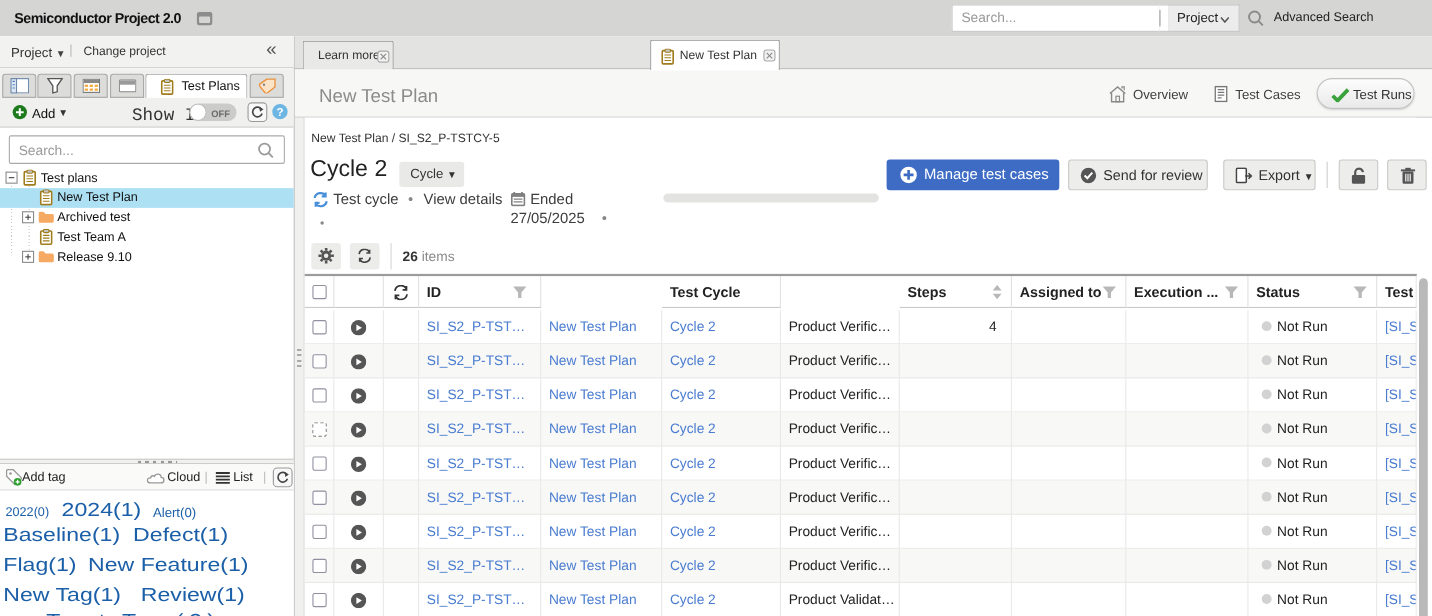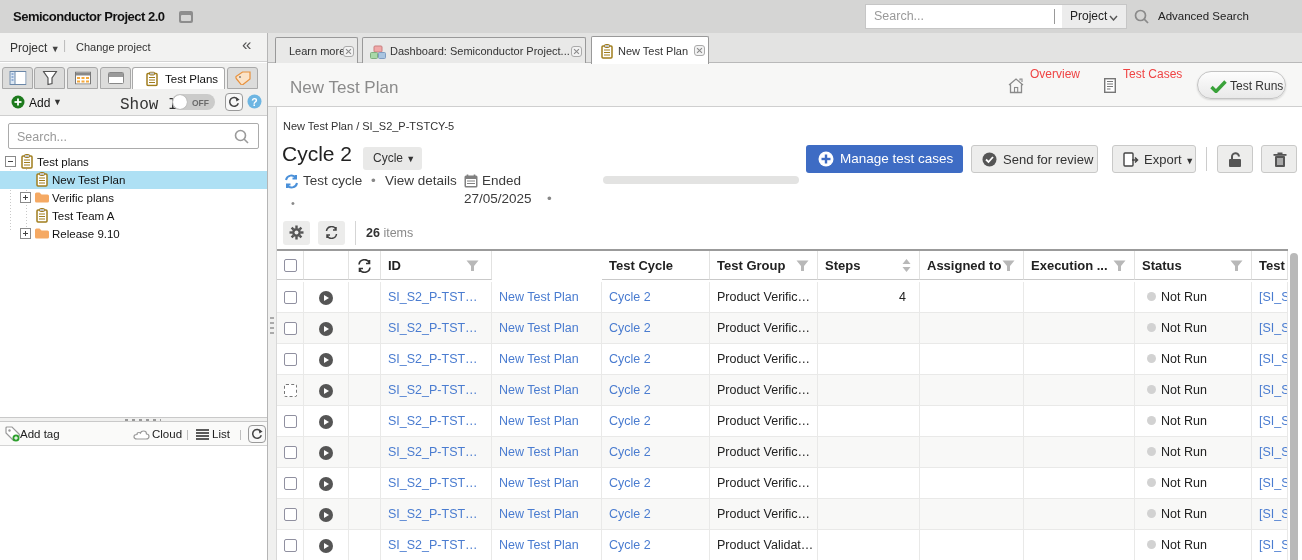--- a/index.html
+++ b/index.html
@@ -56,21 +56,21 @@
 .mtab { position:absolute; top:4px; height:27px; background:#e9e9e8; border:1px solid #999; border-bottom:none; border-radius:2px 2px 0 0; font-size:11px; color:#333; }
 .mtab.active { background:#fff; height:28px; top:3px; z-index:3; }
 .mtab .lbl { position:absolute; top:7px; }
 .mtab.active .lbl { top:8px; }
 .xclose { position:absolute; top:8px; width:11px; height:11px; border:1px solid #aaa; border-radius:3px; background:#f2f2f2; }
 .xclose:before, .xclose:after { content:""; position:absolute; left:1px; top:4px; width:7px; height:1px; background:#888; }
 .xclose:before { transform:rotate(45deg); }
 .xclose:after { transform:rotate(-45deg); }
 #titleband { position:absolute; left:268px; top:63px; width:1034px; height:44px; background:#f7f7f6; border-bottom:1px solid #cfcfcf; }
 #titleband .big { position:absolute; left:22px; top:15px; font-size:17px; color:#8b8b8b; }
-.hnav { position:absolute; top:4px; font-size:12px; color:#ef4444; }
+.hnav { position:absolute; top:16px; font-size:12px; color:#404040; }
 #trbtn { position:absolute; left:929px; top:8px; width:89px; height:28px; border:1px solid #c3c3c3; border-radius:14px; background:linear-gradient(#fdfdfd,#e9e9e9); box-shadow:0 1px 2px rgba(0,0,0,.15); }
 #trbtn span { position:absolute; left:32px; top:7px; font-size:12px; color:#333; }
 
 #content { position:absolute; left:277px; top:107px; width:1011px; height:453px; background:#fff; }
 #crumb { position:absolute; left:6px; top:13px; font-size:11px; color:#333; }
 #cycletitle { position:absolute; left:5px; top:35px; font-size:21px; color:#222; }
 #cyclebtn { position:absolute; left:86px; top:40px; width:59px; height:23px; background:#e9e9e8; border-radius:3px; font-size:12px; color:#333; line-height:23px; padding-left:10px; }
 #metarow { position:absolute; left:6px; top:66px; width:600px; height:40px; font-size:13.5px; color:#3c3c3c; }
 #progress { position:absolute; left:326px; top:69px; width:196px; height:8px; background:#e3e3e2; border-radius:4px; }
 
@@ -232,21 +232,21 @@
           <line x1="3" y1="8.5" x2="9" y2="8.5" stroke="#a07d1c"></line>
           <line x1="3" y1="11" x2="9" y2="11" stroke="#a07d1c"></line>
         </svg>
       <span class="txt" style="left:52px;">New Test Plan</span>
     </div>
     <div class="trow" style="top:36px;">
       <div class="pm plus" style="left:20px;"></div>
       <svg width="14" height="11" style="position:absolute; left:35px; top:3px;">
           <path d="M0 2 Q0 0.5 1.5 0.5 H4.5 L6.5 2.5 H12.5 Q14 2.5 14 4 V9 Q14 10.5 12.5 10.5 H1.5 Q0 10.5 0 9 Z" fill="#f5a963"></path>
         </svg>
-      <span class="txt" style="left:52px;">Verific plans</span>
+      <span class="txt" style="left:52px;">Archived test</span>
     </div>
     <div class="trow" style="top:54px;">
       <svg width="12" height="15" style="position:absolute; left:36px; top:1px;">
           <rect x="1" y="2" width="10" height="12" rx="1" fill="#fff" stroke="#a07d1c" stroke-width="1.5"></rect>
           <rect x="3.5" y="0.5" width="5" height="3" rx="1" fill="#c5c5c5" stroke="#a07d1c"></rect>
           <line x1="3" y1="6" x2="9" y2="6" stroke="#a07d1c"></line>
           <line x1="3" y1="8.5" x2="9" y2="8.5" stroke="#a07d1c"></line>
           <line x1="3" y1="11" x2="9" y2="11" stroke="#a07d1c"></line>
         </svg>
       <span class="txt" style="left:52px;">Test Team A</span>
@@ -282,38 +282,41 @@
         <line x1="0" y1="7" x2="13" y2="7" stroke="#333" stroke-width="1.6"></line>
         <line x1="0" y1="10" x2="13" y2="10" stroke="#333" stroke-width="1.6"></line>
       </svg>
     <span style="left:212px;">List</span>
     <span style="left:239px; color:#bbb;">|</span>
     <div class="miniBtn" style="left:248px; top:3px;"><svg width="12" height="12" style="margin:2px;">
           <path d="M10.3 7.2 A4.4 4.4 0 1 1 9.8 3.4" stroke="#444" stroke-width="1.5" fill="none"></path>
           <path d="M7.6 1.2 L11.6 3.4 L8.4 5.6 Z" fill="#444"></path>
         </svg></div>
   </div>
+  <div id="tagcloud">
+    <a style="left:5px; top:15px; font-size:11.5px;">2022(0)</a>
+    <a style="left:56px; top:9px; font-size:21px; transform:scaleY(0.82);">2024(1)</a>
+    <a style="left:139px; top:14px; font-size:12px;">Alert(0)</a>
+    <a style="left:3px; top:32px; font-size:21px; transform:scaleY(0.82);">Baseline(1)</a>
+    <a style="left:121px; top:32px; font-size:21px; transform:scaleY(0.82);">Defect(1)</a>
+    <a style="left:3px; top:59px; font-size:21px; transform:scaleY(0.82);">Flag(1)</a>
+    <a style="left:80px; top:59px; font-size:21px; transform:scaleY(0.82);">New Feature(1)</a>
+    <a style="left:3px; top:86px; font-size:21px; transform:scaleY(0.82);">New Tag(1)</a>
+    <a style="left:128px; top:86px; font-size:21px; transform:scaleY(0.82);">Review(1)</a>
+    <a style="left:42px; top:110px; font-size:21px; letter-spacing:5px; transform:scaleY(0.82);">Test Tag(2)</a>
+  </div>
 </div>
 
 <div id="vsplit">
     <div class="dots"></div>
   </div>
 
 <div id="tabband">
   <div class="mtab" style="left:7px; width:83px;">
     <span class="lbl" style="left:13px;">Learn more</span>
-    <div class="xclose" style="right:3px;"></div>
-  </div>
-  <div class="mtab" style="left:94px; width:224px;">
-    <svg width="16" height="15" style="position:absolute; left:7px; top:7px;">
-        <rect x="4" y="1" width="8" height="6" rx="1" fill="#f0a8a8" stroke="#c97f7f"></rect>
-        <rect x="0.5" y="7.5" width="7" height="6" rx="1" fill="#a8d8a8" stroke="#7fae7f"></rect>
-        <rect x="8.5" y="7.5" width="7" height="6" rx="1" fill="#a8c4e0" stroke="#7f9cc1"></rect>
-      </svg>
-    <span class="lbl" style="left:27px;">Dashboard: Semiconductor Project...</span>
     <div class="xclose" style="right:3px;"></div>
   </div>
   <div class="mtab active" style="left:323px; width:118px;">
     <svg width="12" height="15" style="position:absolute; left:9px; top:7px;">
         <rect x="1" y="2" width="10" height="12" rx="1" fill="#fff" stroke="#a07d1c" stroke-width="1.5"></rect>
         <rect x="3.5" y="0.5" width="5" height="3" rx="1" fill="#c5c5c5" stroke="#a07d1c"></rect>
         <line x1="3" y1="6" x2="9" y2="6" stroke="#a07d1c"></line>
         <line x1="3" y1="8.5" x2="9" y2="8.5" stroke="#a07d1c"></line>
         <line x1="3" y1="11" x2="9" y2="11" stroke="#a07d1c"></line>
       </svg>
@@ -443,26 +446,20 @@
       </div>
       <div class="hcell" style="left:104px; width:111px;">
         <span class="ht">ID</span>
         <svg width="13" height="12" style="position:absolute; right:12px; top:9px;">
           <path d="M0.5 0.5 H12.5 L8 6 V11 L5 11 V6 Z" fill="#b8b8b8"></path>
         </svg>
       </div>
       <div class="hcell" style="left:325px; width:108px;">
         <span class="ht">Test Cycle</span>
       </div>
-      <div class="hcell" style="left:433px; width:108px;">
-        <span class="ht">Test Group</span>
-        <svg width="13" height="12" style="position:absolute; right:8px; top:9px;">
-          <path d="M0.5 0.5 H12.5 L8 6 V11 L5 11 V6 Z" fill="#b8b8b8"></path>
-        </svg>
-      </div>
       <div class="hcell" style="left:643px; width:104px;">
         <span class="ht">Assigned to</span>
         <svg width="13" height="12" style="position:absolute; right:8px; top:9px;">
           <path d="M0.5 0.5 H12.5 L8 6 V11 L5 11 V6 Z" fill="#b8b8b8"></path>
         </svg>
       </div>
       <div class="hcell" style="left:541px; width:102px;">
         <span class="ht">Steps</span>
         <svg width="9" height="13" style="position:absolute; right:8px; top:8px;">
           <path d="M4.5 0 L8.5 5 H0.5 Z" fill="#b8b8b8"></path>

